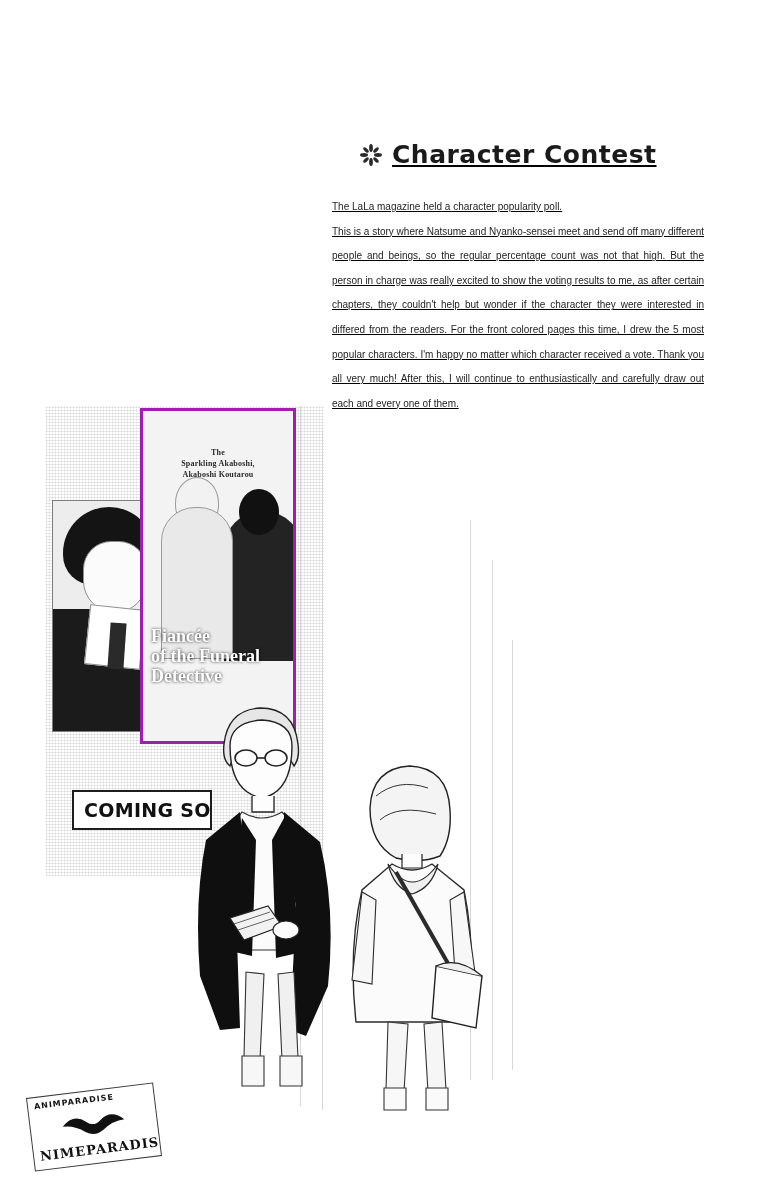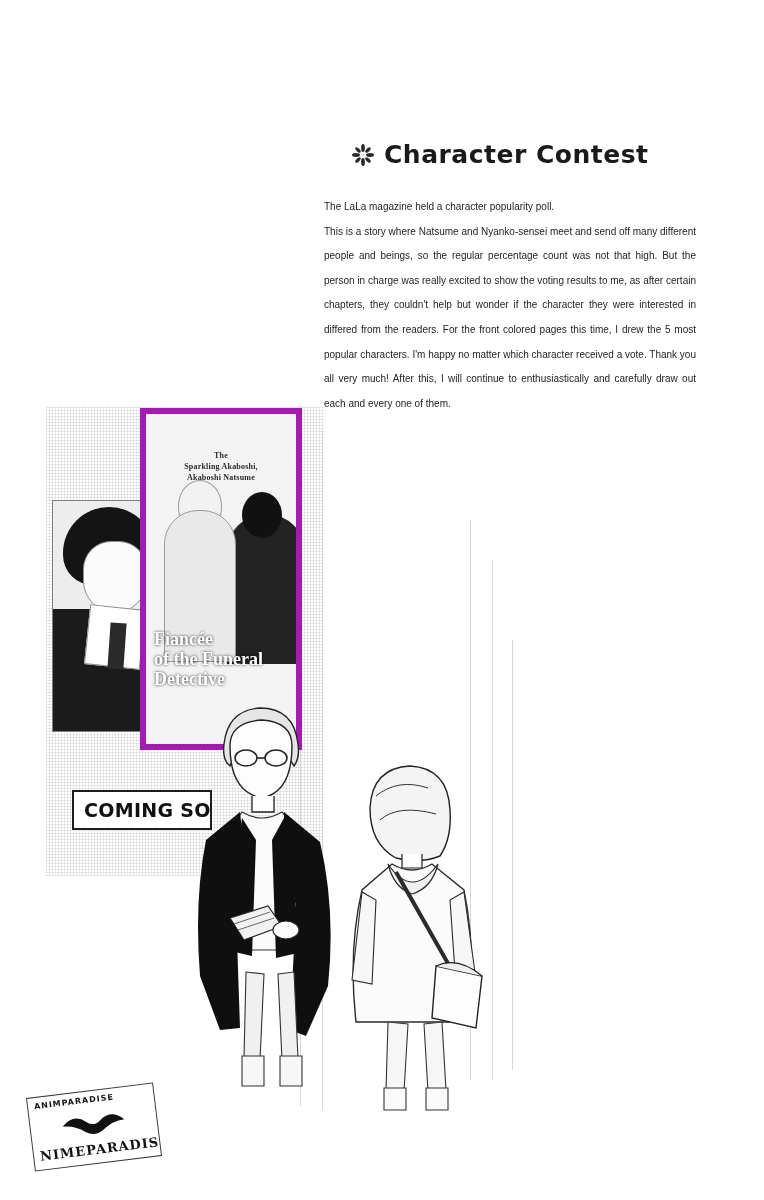--- a/index.html
+++ b/index.html
@@ -14,23 +14,24 @@
     position: relative;
     width: 764px;
     height: 1200px;
     background: #ffffff;
     overflow: hidden;
   }
 
   
   .text-column {
     position: absolute;
-    left: 324px;
+    left: 332px;
     top: 140px;
     width: 372px;
+    text-decoration: underline;
   }
   .heading-row {
     display: flex;
     align-items: center;
     gap: 10px;
     margin-left: 28px;
     margin-bottom: 26px;
   }
   .flower-icon {
     width: 22px;
@@ -90,21 +91,21 @@
   }
 
   
   .poster {
     position: absolute;
     left: 140px;
     top: 408px;
     width: 150px;
     height: 330px;
     background: #f3f3f3;
-    border: 6px solid #a21caf;
+    border: 3px solid #a21caf;
     overflow: hidden;
   }
   .poster .dark-figure {
     position: absolute;
     right: -10px;
     top: 100px;
     width: 80px;
     height: 150px;
     background: #111;
     border-radius: 40px 40px 0 0;
@@ -326,21 +327,21 @@
       <div class="face"></div>
       <div class="suit"></div>
       <div class="collar"></div>
       <div class="tie"></div>
     </div>
 
     <div class="poster">
       <div class="poster-top-text">
         <div>The</div>
         <div>Sparkling Akaboshi,</div>
-        <div>Akaboshi Natsume</div>
+        <div>Akaboshi Koutarou</div>
       </div>
       <div class="dark-head"></div>
       <div class="dark-figure"></div>
       <div class="light-head"></div>
       <div class="light-figure"></div>
       <div class="poster-title">
         <div>Fiancée</div>
         <div>of the Funeral</div>
         <div>Detective</div>
       </div>

